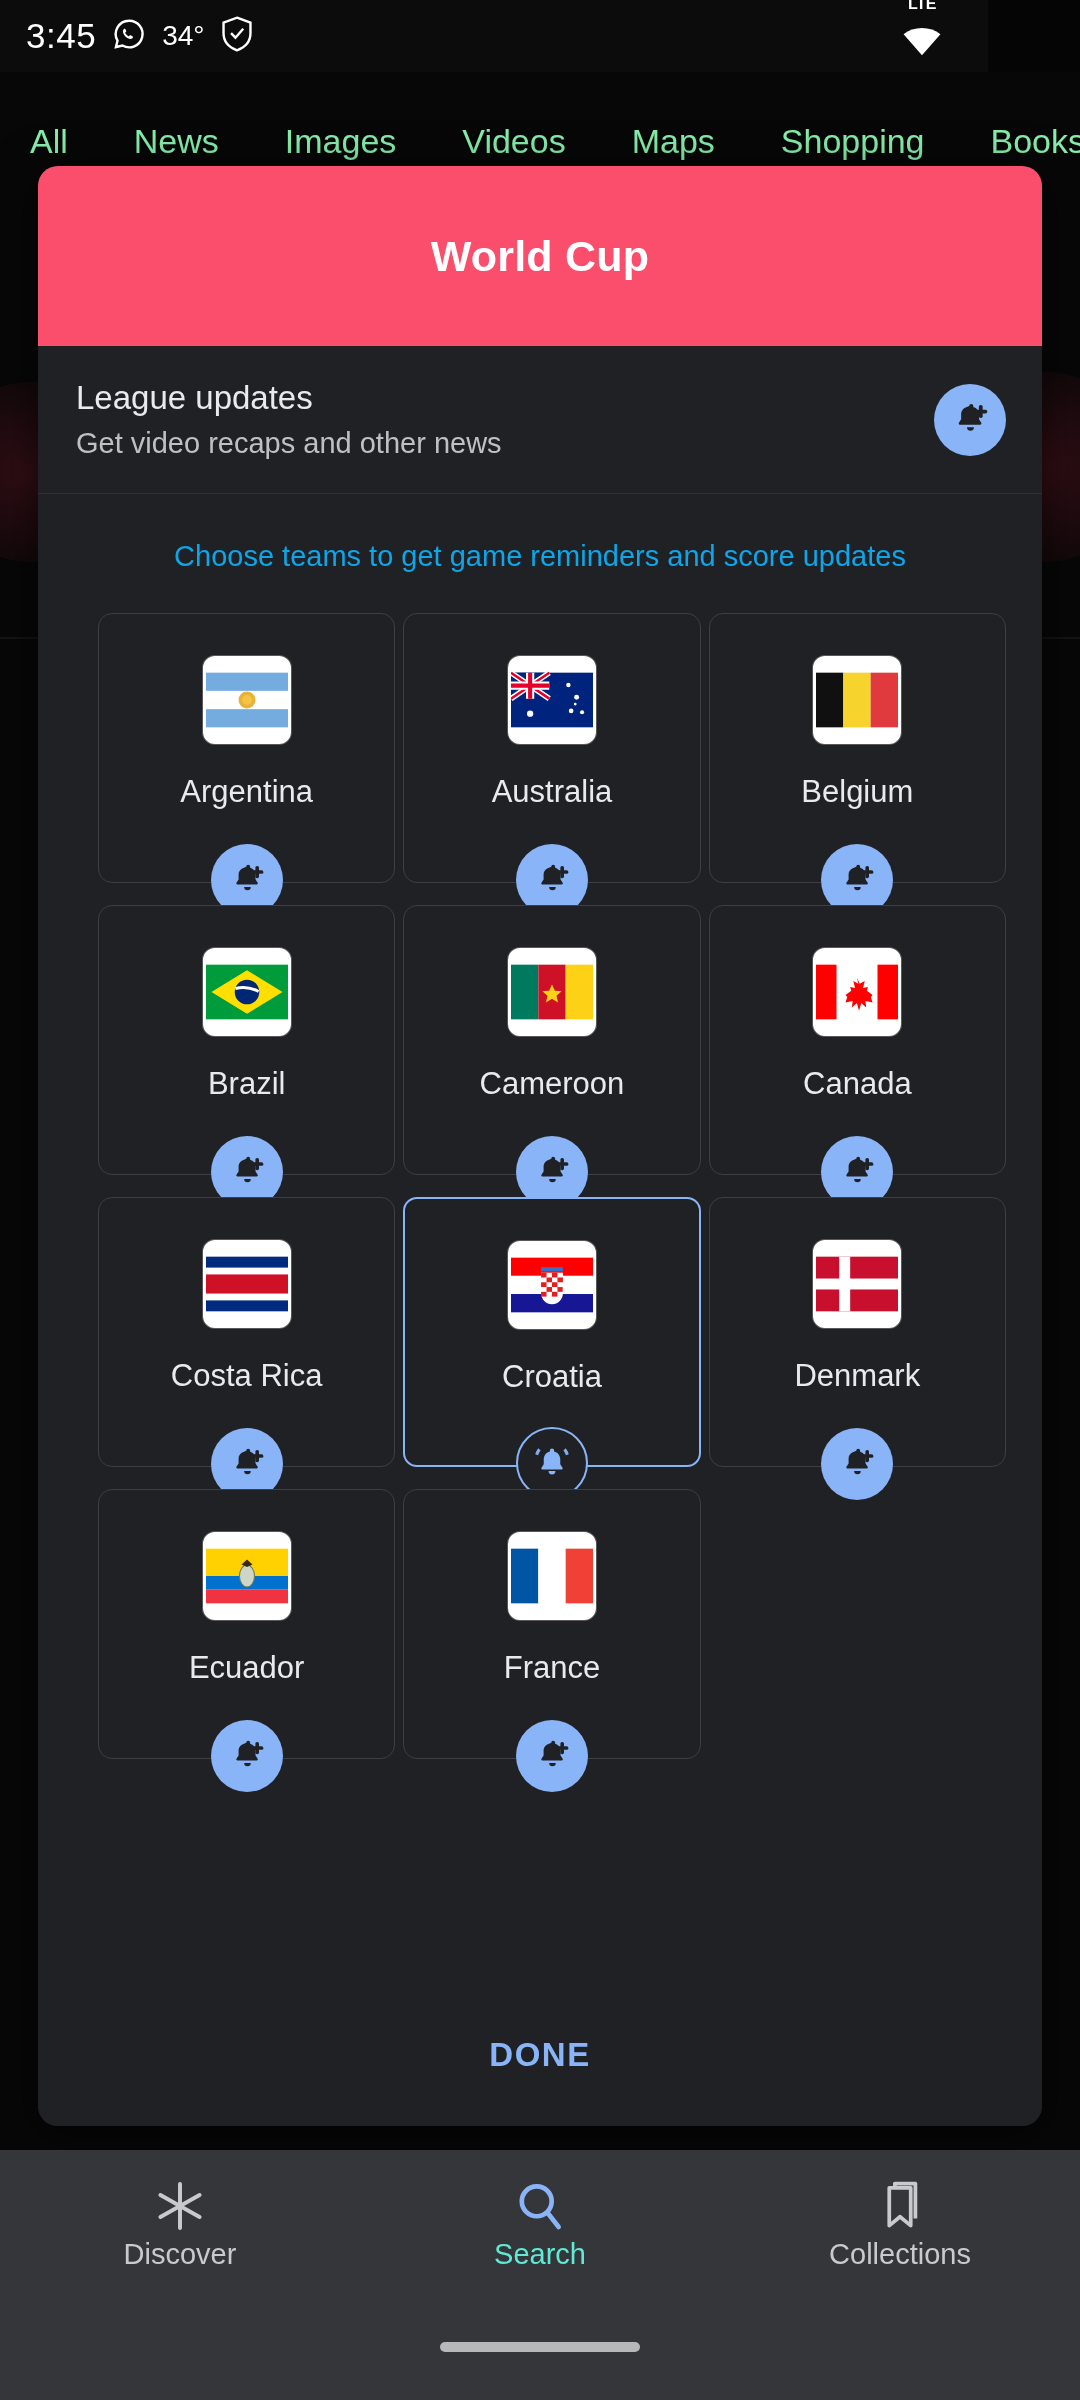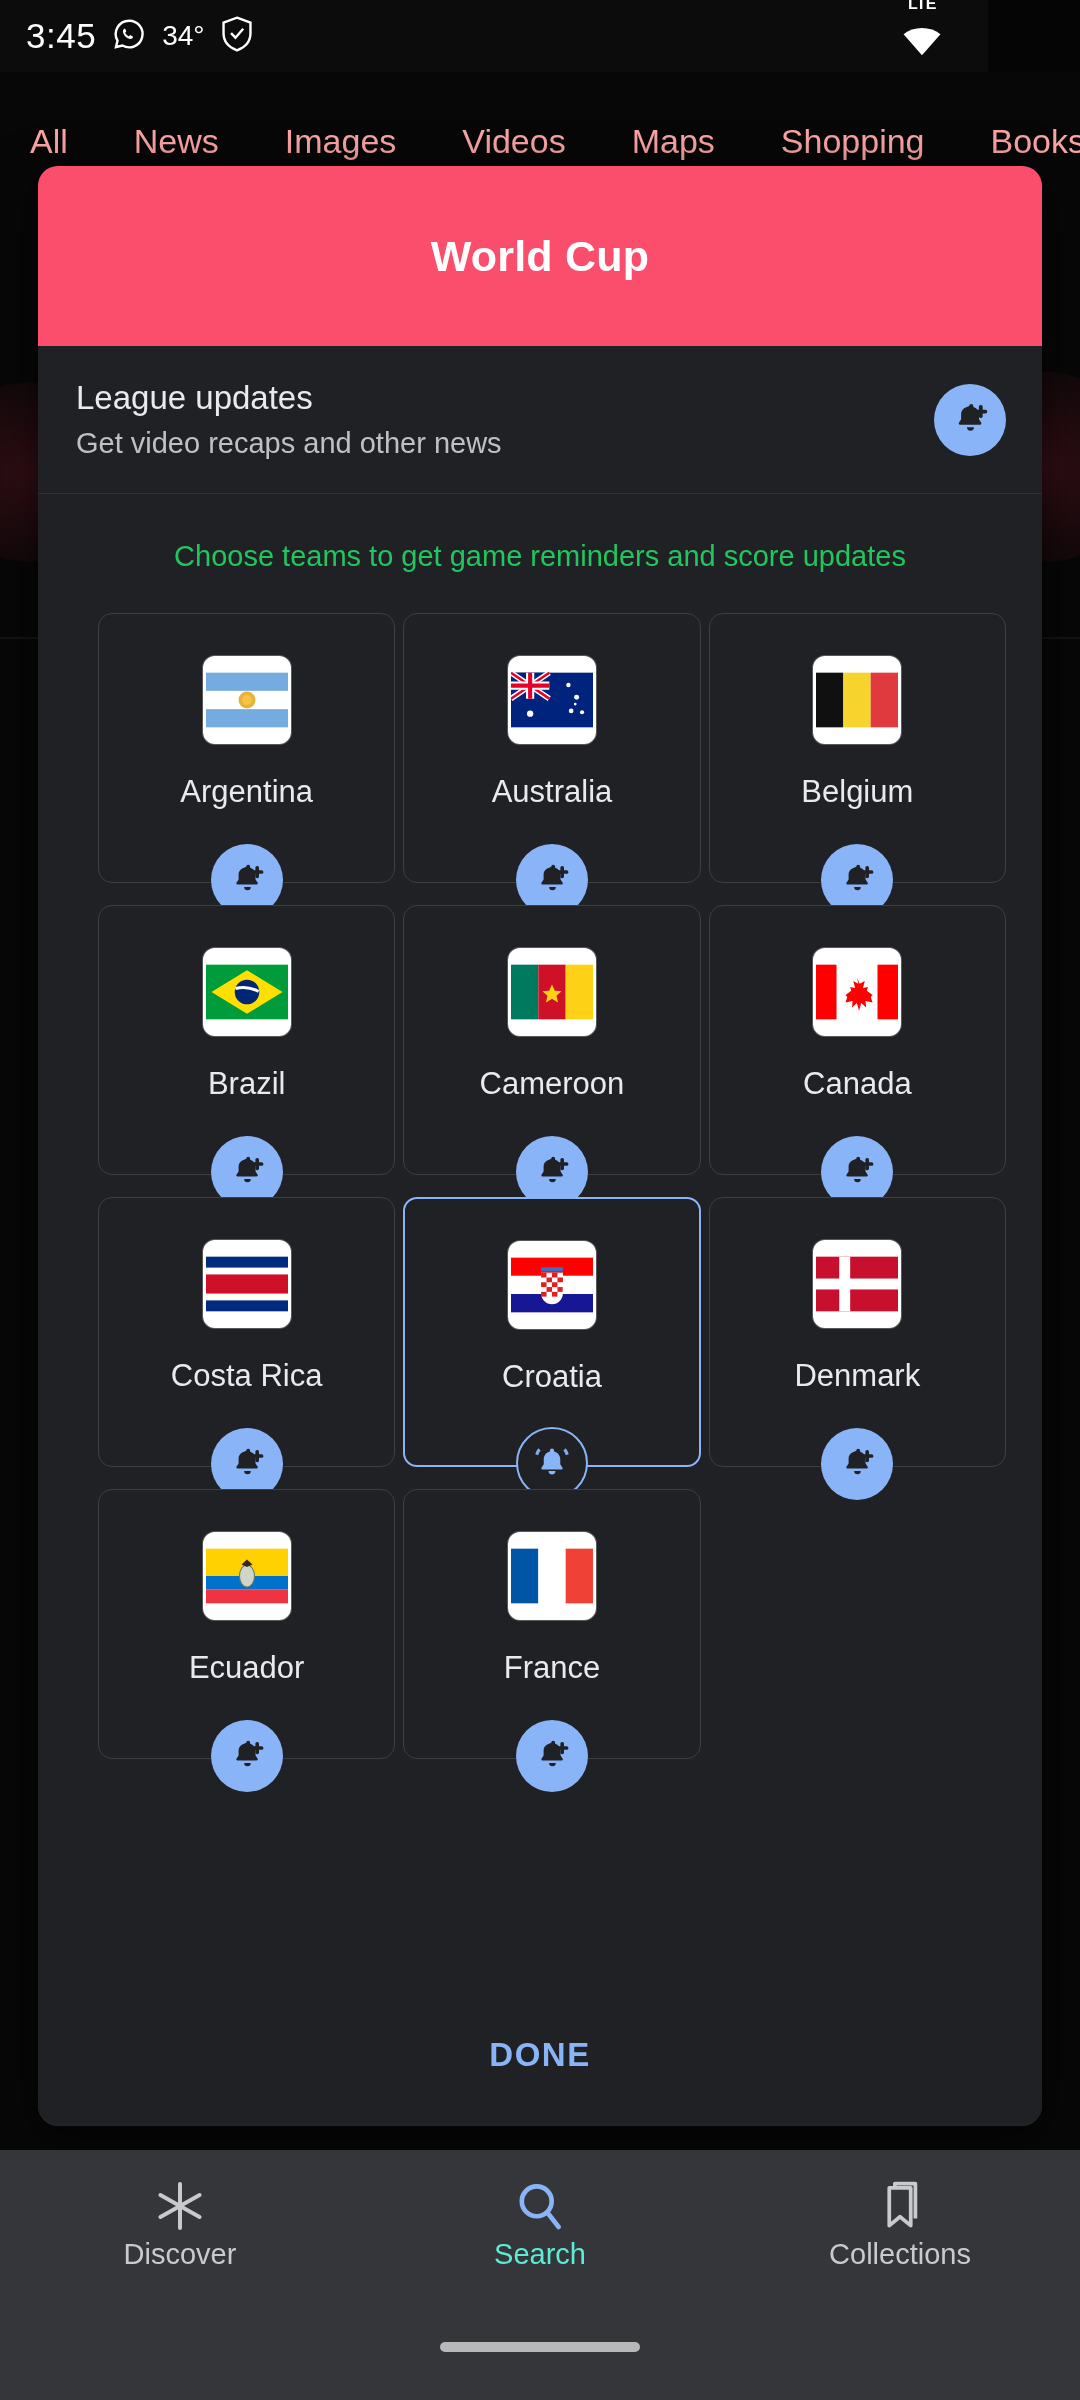--- a/index.html
+++ b/index.html
@@ -25,21 +25,21 @@
   .sb-4g { font-size:23px; font-weight:700; color:#8d8d8d; letter-spacing:-.5px; }
   .volte { display:flex; flex-direction:column; align-items:center; line-height:.95; }
   .volte b { font-size:16px; font-weight:700; letter-spacing:-.3px; }
   .dotmark { width:10px; height:10px; border-radius:50%; background:#fff; }
 
   
   .bg-page { position:absolute; inset:72px 0 0 0; background:#070707; }
   .bg-tabs {
     position:absolute; top:50px; left:0; width:1080px;
     display:flex; gap:66px; padding-left:30px;
-    color:#fca5a5; font-size:34px; white-space:nowrap;
+    color:#86efac; font-size:34px; white-space:nowrap;
   }
   .bg-blob {
     position:absolute; border-radius:50%;
     background:radial-gradient(circle,#3a1018 0%, #1b0a0d 60%, #0a0607 100%);
     opacity:.85;
   }
   .blob-a { width:180px; height:180px; left:-60px; top:310px; }
   .blob-b { width:190px; height:190px; left:950px; top:300px; }
   .bg-line { position:absolute; left:0; width:1080px; height:2px; background:#141414; top:565px; }
 
@@ -72,21 +72,21 @@
     width:72px; height:72px; border-radius:50%;
     background:#8ab4f8; display:flex; align-items:center; justify-content:center;
     flex:0 0 auto;
   }
   .bell-btn.active {
     background:#202124; border:2px solid #8ab4f8;
   }
 
   .scroller { flex:1 1 auto; padding:0 36px; position:relative; overflow:hidden; }
   .choose-text {
-    text-align:center; color:#22c55e; font-size:29px;
+    text-align:center; color:#0ea5e9; font-size:29px;
     padding:46px 0 40px 0;
   }
   .grid { display:grid; grid-template-columns:repeat(3,1fr); gap:22px 8px;margin-left:24px; }
   .card {
     height:270px; border:1px solid #3c4043; border-radius:14px;
     background:#202124; position:relative;
     display:flex; flex-direction:column; align-items:center;
     padding-top:42px;
   }
   .card.selected { border:2px solid #8ab4f8; }

